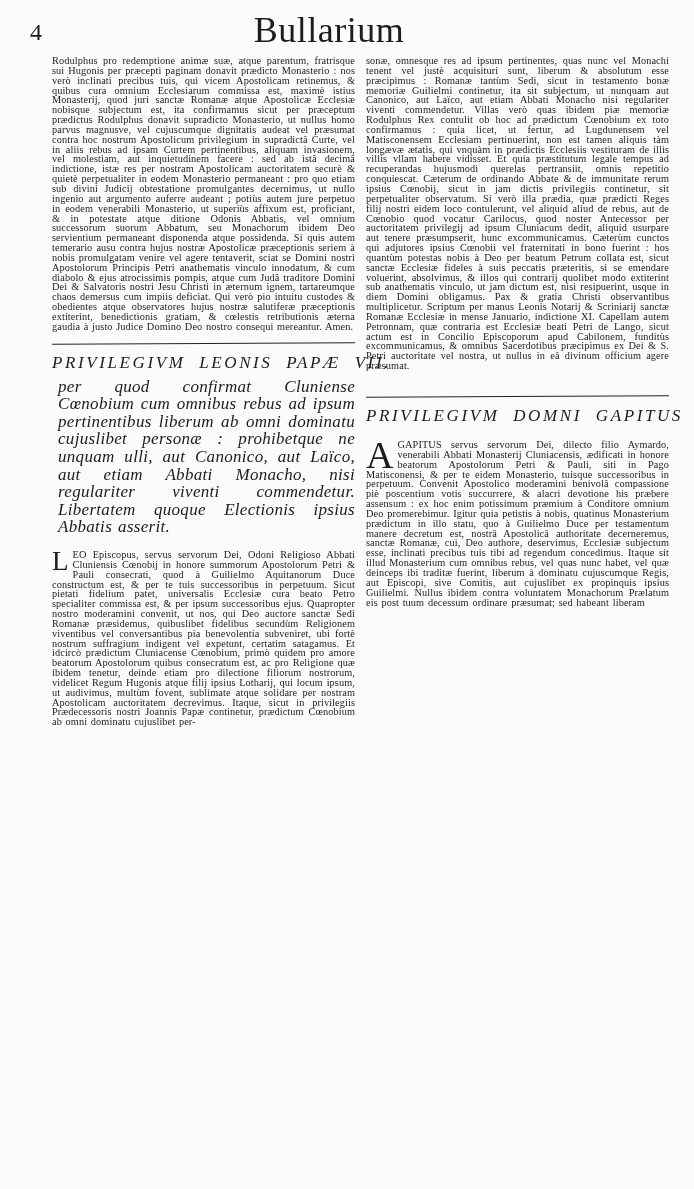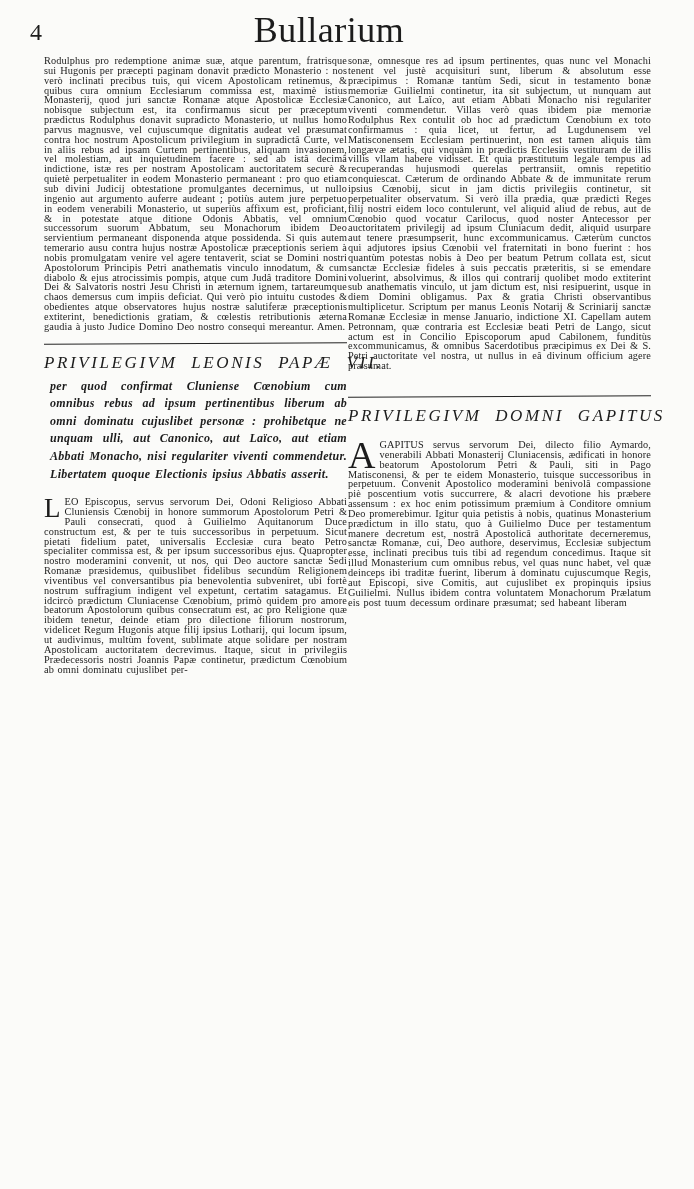--- a/index.html
+++ b/index.html
@@ -28,22 +28,22 @@
   }
   .running-title{
     position:absolute;left:0;right:40px;top:2px;
     text-align:center;
     font-size:36px;line-height:1;
     letter-spacing:0.5px;
   }
   
   .columns{
     display:flex;
-    gap:1px;
-    margin-left:16px;      
+    gap:11px;
+    margin-left:24px;      
   }
   .col{
     width:303px;
     flex:0 0 303px;
   }
   .bodytext{
     font-size:10.3px;
     line-height:9.85px;
     text-align:justify;
     letter-spacing:0.1px;
@@ -57,27 +57,26 @@
   .sec-head{
     font-style:italic;
     font-size:17px;
     letter-spacing:2.6px;
     word-spacing:7px;
     margin:3px 0 5px 0;
     white-space:nowrap;
   }
   .summary{
     font-style:italic;
-    font-size:12px;
+    font-size:17px;
     line-height:17.6px;
     text-align:justify;
     letter-spacing:0.3px;
     word-spacing:1.5px;
     margin:0 0 0 6px;
-    font-weight:bold;
   }
   .sec-body{
     margin-top:14px;
   }
   .dropcap{
     float:left;
     font-size:27px;
     line-height:21px;
     padding:1px 4px 0 0;
   }

